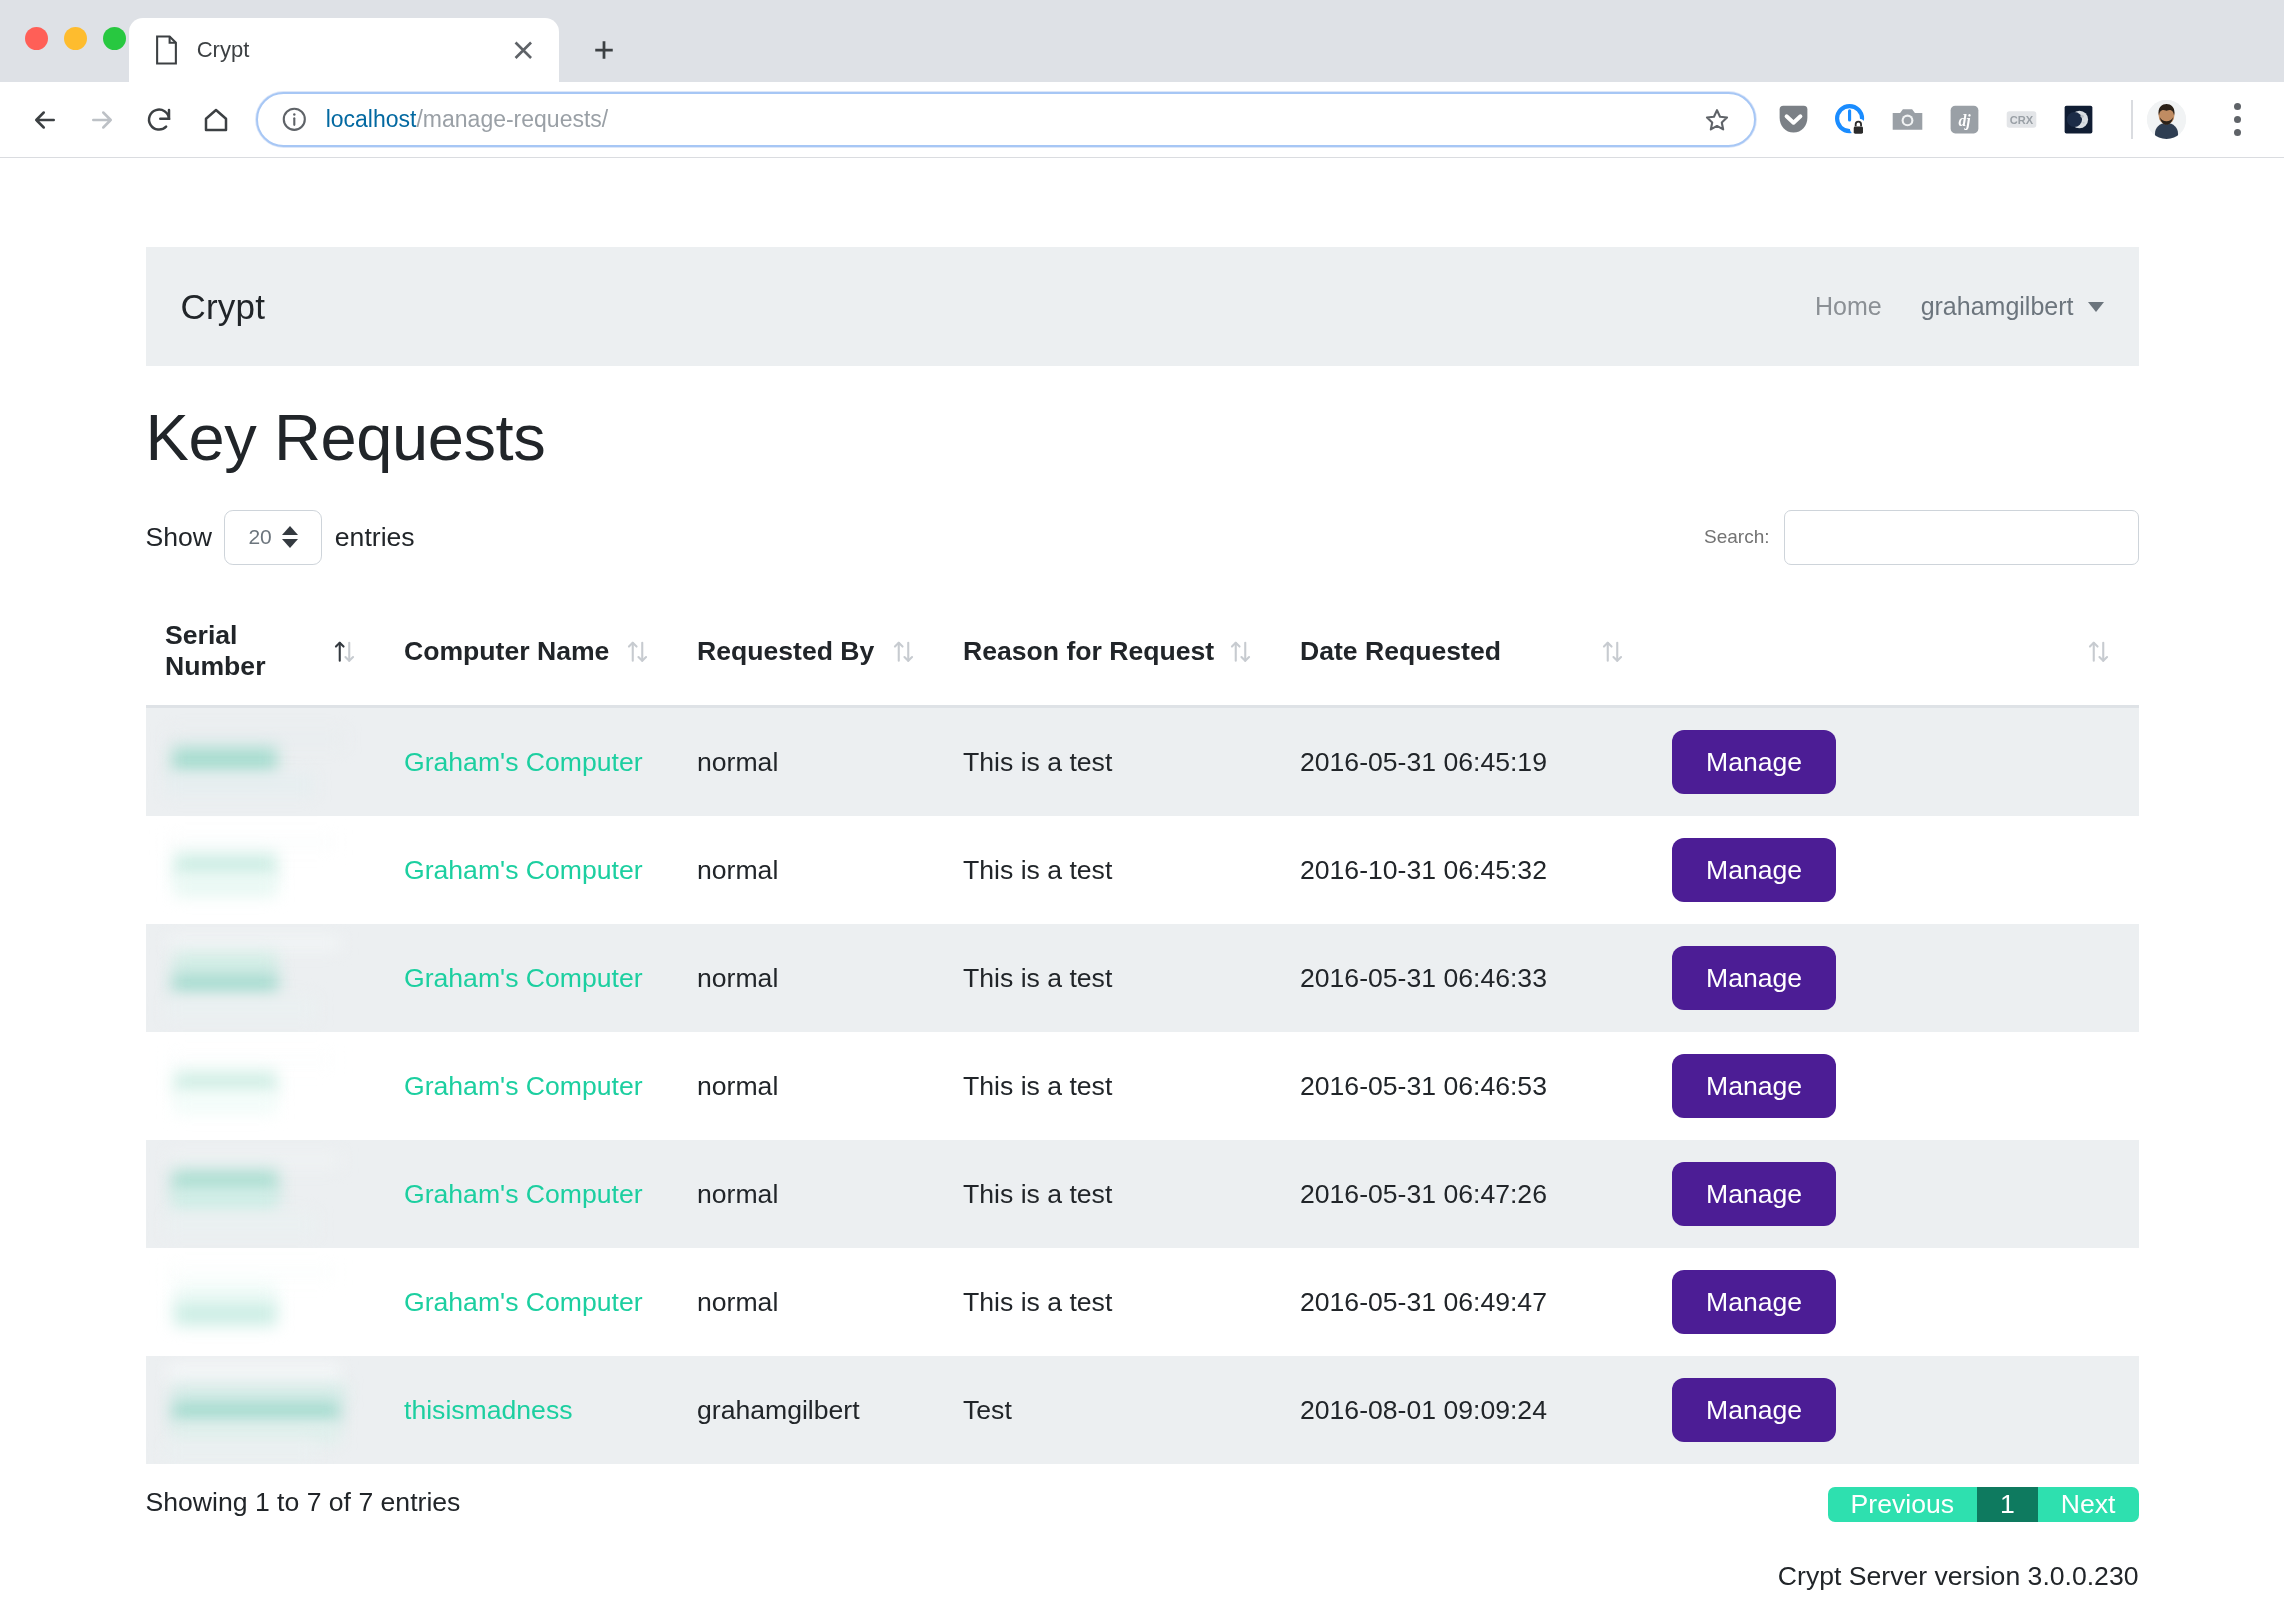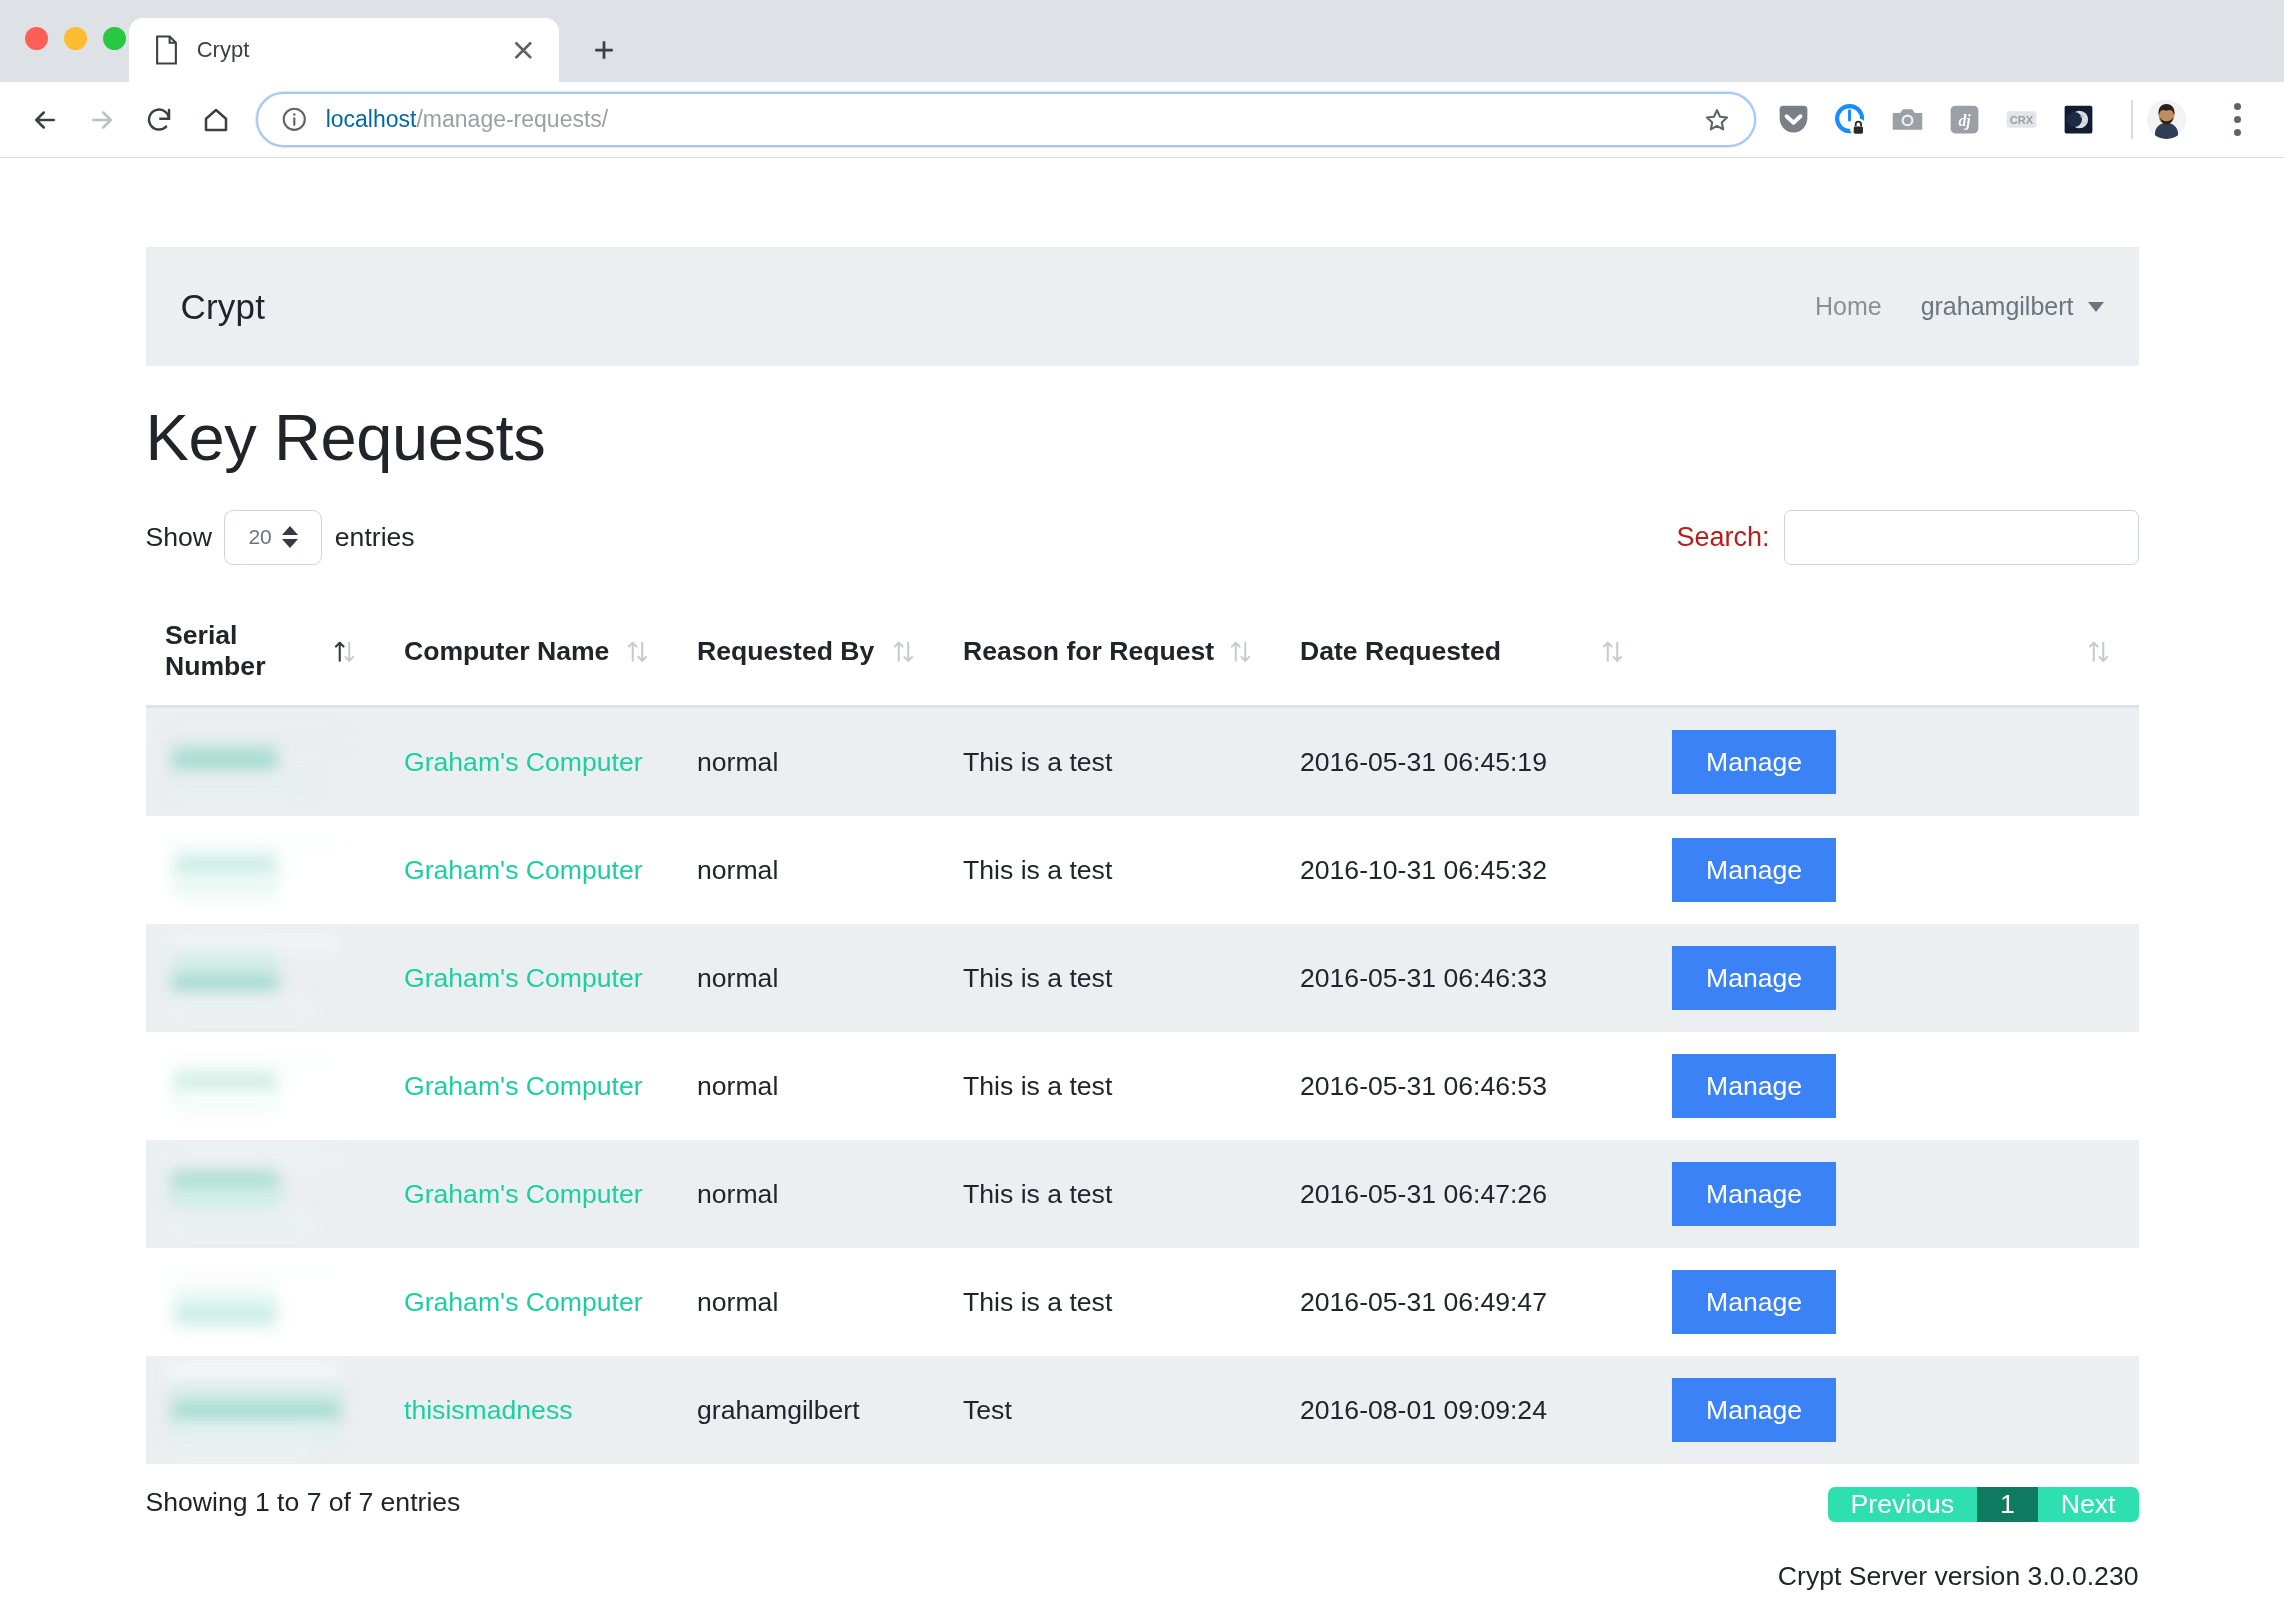--- a/index.html
+++ b/index.html
@@ -171,21 +171,21 @@
     background: #fff;
     display: flex; align-items: center; justify-content: center; gap: 10.6px;
     font-size: 21px; color: #6c757d;
   }
   .stepper { display: flex; flex-direction: column; align-items: center; gap: 3.5px; }
   .stepper i { width: 0; height: 0; border-left: 8px solid transparent; border-right: 8px solid transparent; display: block; }
   .stepper i.up { border-bottom: 9.8px solid #343a40; }
   .stepper i.down { border-top: 9.8px solid #343a40; }
 
   .search-group { margin-left: auto; display: flex; align-items: center; gap: 14px; }
-  .search-label { font-size: 27px; color: #b91c1c; text-align: center; }
+  .search-label { font-size: 19px; color: #737373; text-align: center; }
   .search-input {
     width: 355px; height: 55px;
     border: 1.8px solid #ced4da;
     border-radius: 7px;
     background: #fff;
     font-size: 23px;
     padding: 0 12.4px;
     font-family: "Liberation Sans", sans-serif;
     color: #212529;
     outline: none;
@@ -223,24 +223,24 @@
   
   .redact { position: relative; height: 108px; }
   .redact span {
     position: absolute;
     display: block;
     filter: blur(8px);
     border-radius: 1.8px;
   }
 
   .btn-manage {
-    background: #3b82f6;
+    background: #4c1d95;
     color: #ffffff;
     border: none;
-    border-radius: 0;
+    border-radius: 12px;
     font-size: 26.6px;
     font-family: "Liberation Sans", sans-serif;
     padding: 18.6px 34px;
     line-height: 1;
     cursor: pointer;
     white-space: nowrap;
   }
   td.cell-action { padding-right: 19.5px; }
 
   .table-footer {

